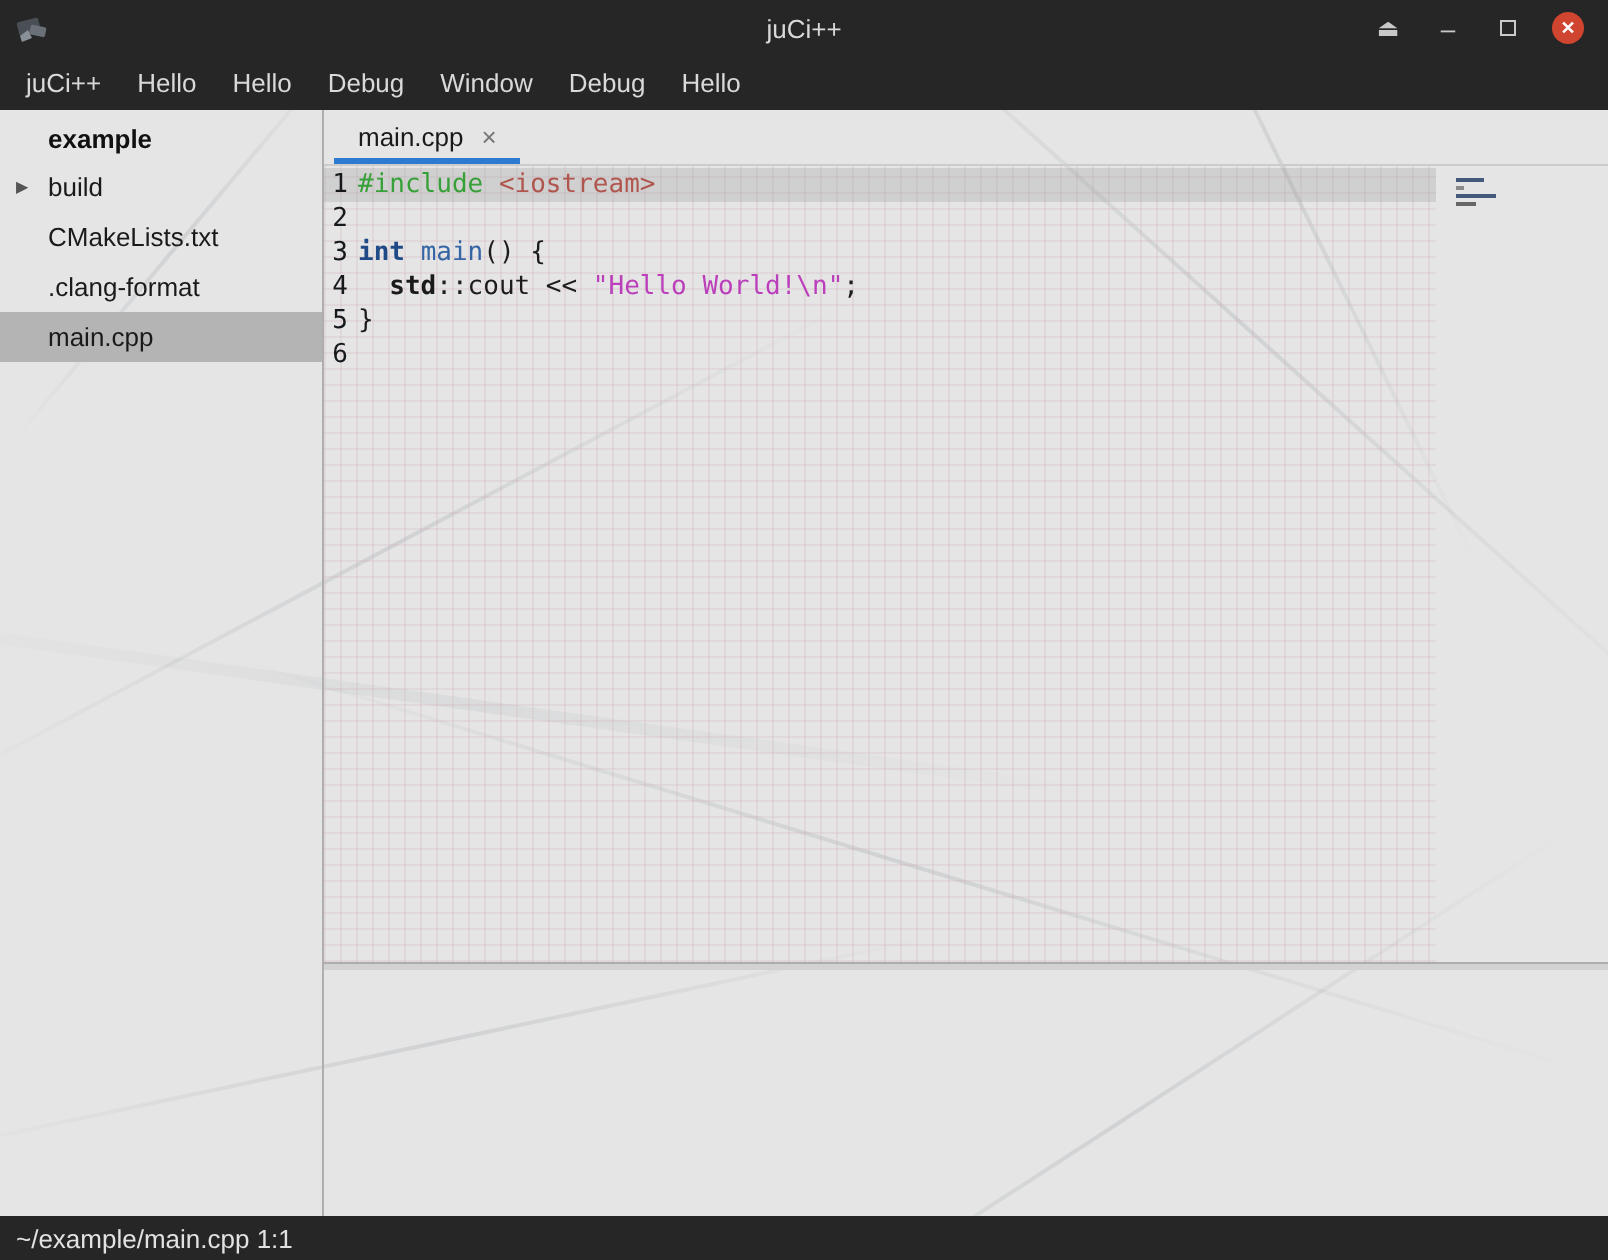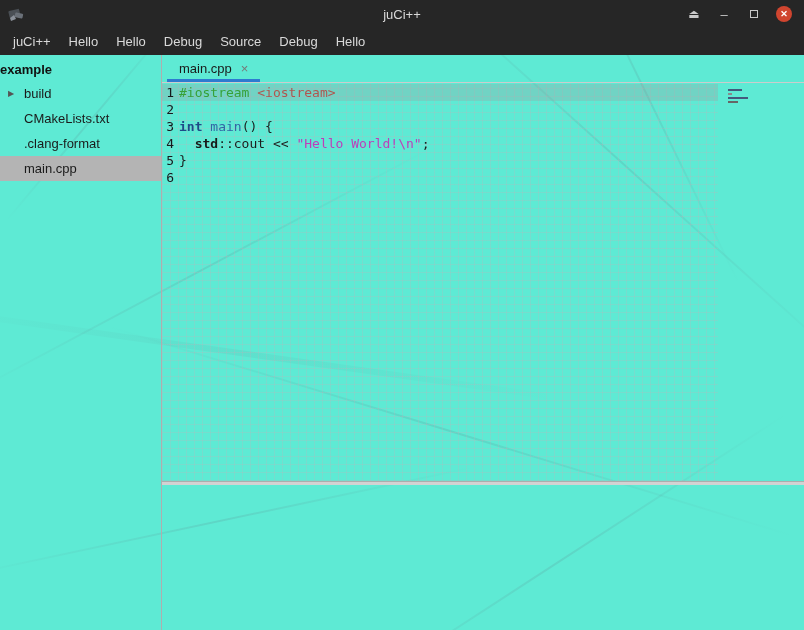--- a/index.html
+++ b/index.html
@@ -2,21 +2,21 @@
 <html style="--chrome-bg: #262626; --chrome-text: #d9d9d9; --accent: #2d7bd0; --close-red: #d0452f; --selected-row: #b4b4b4; --c-pre: #38a038; --c-inc: #b0564f; --c-kw: #204a87; --c-fn: #3465a4; --c-ns: #1a1a1a; --c-str: #bb3fbb;"><head>
 <meta charset="utf-8">
 <style>
   * { box-sizing: border-box; }
   html,body { margin:0; padding:0; }
   body {
     width:804px; height:630px; overflow:hidden;
     font-family:"Liberation Sans", sans-serif; font-size:13px;
     background:#fff;
   }
-  .window { position:relative; width:804px; height:630px; background:#5eead4; display:flex; flex-direction:column; }
+  .window { position:relative; width:804px; height:630px; background:#e5e5e5; display:flex; flex-direction:column; }
 
   
   .streaks { position:absolute; inset:0; z-index:0; pointer-events:none; overflow:hidden; }
   .streak { position:absolute; height:2px; background:linear-gradient(90deg, transparent, rgba(90,100,115,0.15), transparent); }
   .s1 { top:270px; left:-60px; width:520px; transform:rotate(-28deg); }
   .s2 { top:430px; left:90px;  width:720px; transform:rotate(17deg); }
   .s3 { top:160px; left:310px; width:620px; transform:rotate(42deg); }
   .s4 { top:520px; left:-40px; width:520px; transform:rotate(-12deg); }
   .s5 { top:90px;  left:430px; width:430px; transform:rotate(64deg); }
   .s6 { top:560px; left:290px; width:540px; transform:rotate(-33deg); }
@@ -35,21 +35,21 @@
   .close-x { color:#fff; font-size:9px; font-weight:bold; line-height:1; }
 
   
   .menubar { height:27px; flex:none; background:var(--chrome-bg); display:flex; align-items:center; padding-left:4px; position:relative; z-index:2; }
   .menu-item { color:var(--chrome-text); padding:0 9px; line-height:27px; }
 
   
   .content { flex:1; min-height:0; display:flex; position:relative; z-index:1; }
 
   .sidebar { width:162px; flex:none; border-right:1px solid #aeaeae; padding-top:2px; background:transparent; }
-  .tree-root { height:24px; display:flex; align-items:center; padding-left:0; font-weight:bold; color:#111; }
+  .tree-root { height:24px; display:flex; align-items:center; padding-left:24px; font-weight:bold; color:#111; }
   .tree-row  { height:25px; display:flex; align-items:center; padding-left:8px; color:#1a1a1a; }
   .tree-row.selected { background:var(--selected-row); }
   .tri { width:16px; flex:none; font-size:8px; color:#555; }
 
   .rightcol { flex:1; min-width:0; display:flex; flex-direction:column; }
   .tabbar { height:28px; flex:none; border-bottom:1px solid #cccccc; display:flex; align-items:flex-end; padding-left:5px; }
   .tab { position:relative; height:27px; display:flex; align-items:center; padding:0 12px; gap:9px; color:#1a1a1a; }
   .tab.active::after { content:""; position:absolute; left:0; right:0; bottom:0; height:3px; background:var(--accent); }
   .tab-close { color:#777; font-size:13px; line-height:1; }
 
@@ -116,21 +116,21 @@
           <span class="close-x">✕</span>
         </span>
     </div>
   </div>
 
   <div class="menubar" id="menubar">
       <span class="menu-item">juCi++</span>
       <span class="menu-item">Hello</span>
       <span class="menu-item">Hello</span>
       <span class="menu-item">Debug</span>
-      <span class="menu-item">Source</span>
+      <span class="menu-item">Window</span>
       <span class="menu-item">Debug</span>
       <span class="menu-item">Hello</span>
     </div>
 
   <div class="content">
 
     <div class="sidebar">
       <div class="tree-root">
         <span>example</span>
       </div>
@@ -159,21 +159,21 @@
           <div class="tab active">
             <span class="tab-label">main.cpp</span>
             <span class="tab-close">×</span>
           </div>
         </div>
 
       <div class="editor">
         <div class="code-area" id="codearea">
             <div class="code-line current">
               <span class="gutter">1</span>
-              <span class="code"><span class="tk-pre">#iostream</span><span> </span><span class="tk-inc">&lt;iostream&gt;</span></span>
+              <span class="code"><span class="tk-pre">#include</span><span> </span><span class="tk-inc">&lt;iostream&gt;</span></span>
             </div>
             <div class="code-line">
               <span class="gutter">2</span>
               <span class="code"></span>
             </div>
             <div class="code-line">
               <span class="gutter">3</span>
               <span class="code"><span class="tk-kw">int</span><span> </span><span class="tk-fn">main</span><span>() {</span></span>
             </div>
             <div class="code-line">
@@ -196,14 +196,17 @@
           <div class="map-mark m4"></div>
         </div>
       </div>
 
       <div class="splitter"></div>
       <div class="bottom-panel"></div>
     </div>
 
   </div>
 
+  <div class="statusbar">
+    <span>~/example/main.cpp 1:1</span>
+  </div>
 
 </div>
 
 </body></html>

